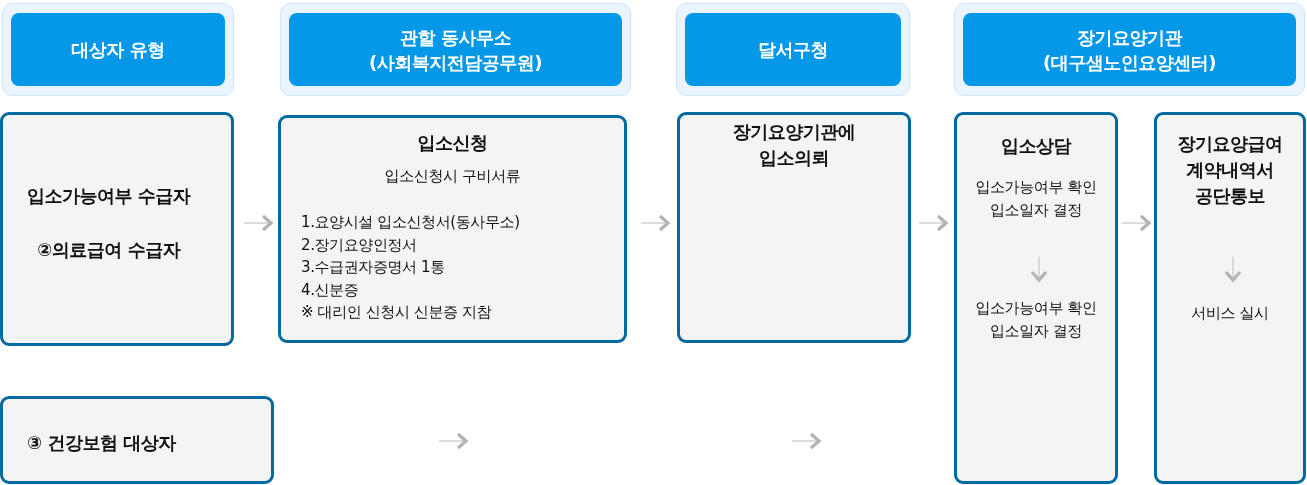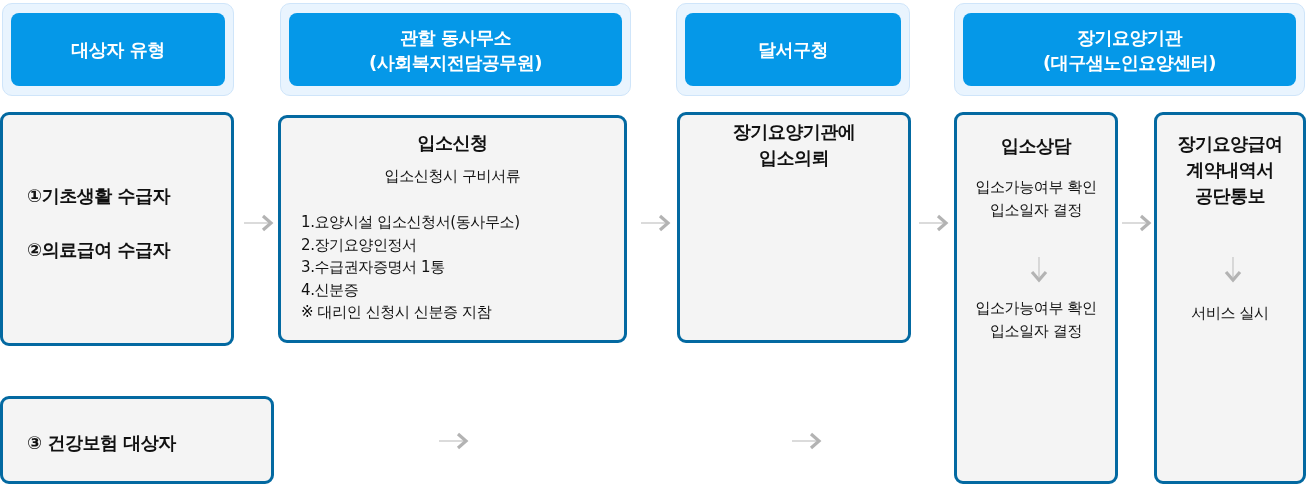--- a/index.html
+++ b/index.html
@@ -44,21 +44,21 @@
 </div>
 <div class="hdr-outer" style="left:954px; top:3px; width:351px; height:93px;">
   <div class="hdr-inner">
     <span>장기요양기관</span>
     <span>(대구샘노인요양센터)</span>
   </div>
 </div>
 
 <div class="card" style="left:0px; top:112px; width:234px; height:234px;">
   <div class="left-items" style="top:68px;">
-    <div>①기초생활 수급자</div>
+    <div>입소가능여부 수급자</div>
     <div style="margin-top:28px;">②의료급여 수급자</div>
   </div>
 </div>
 <div class="card" style="left:0px; top:396px; width:274px; height:88px;">
   <div class="left-items" style="top:31px;">
     <div>③ 건강보험 대상자</div>
   </div>
 </div>
 
 <div class="card" style="left:278px; top:115px; width:349px; height:228px;">

